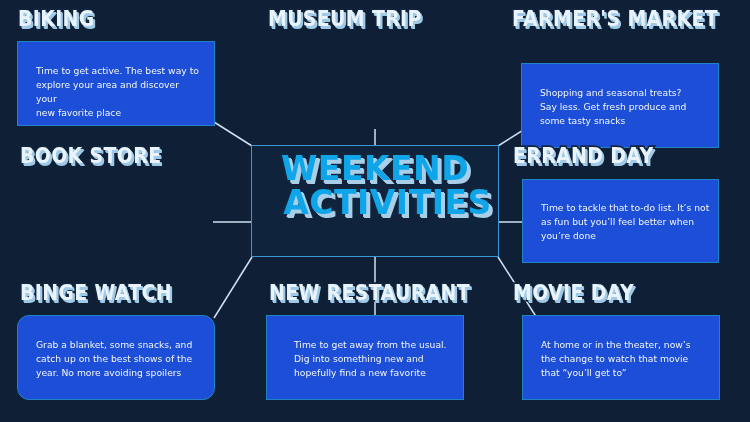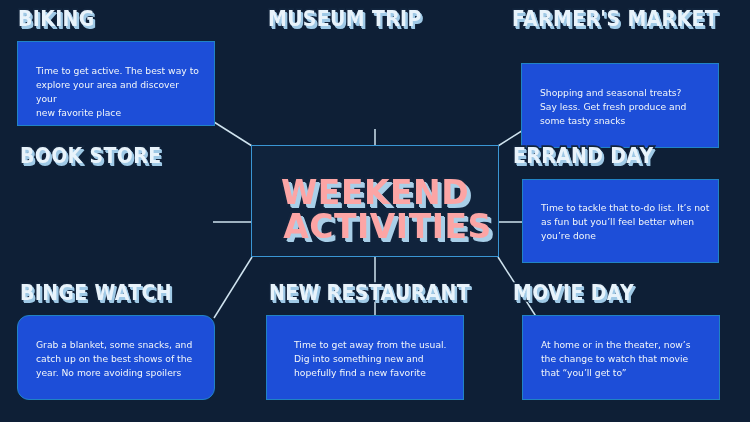--- a/index.html
+++ b/index.html
@@ -78,29 +78,29 @@
     top: 145px;
     width: 248px;
     height: 112px;
     box-sizing: border-box;
     border: 1.8px solid #3a96d4;
     background: #10233c;
   }
   #center-title {
     position: absolute;
     left: 251px;
-    top: 176px;
+    top: 152px;
     width: 248px;
     text-align: center;
     font-family: "DejaVu Sans", sans-serif;
     font-weight: bold;
     font-size: 33px;
     line-height: 1.03;
     letter-spacing: 0.5px;
-    color: #fca5a5;
+    color: #0ea5e9;
     -webkit-text-stroke: 4.6px #13253d;
     paint-order: stroke fill;
     text-shadow:
       3px 3px 0 #a9cfe8,
       4px 4px 0 #a9cfe8;
   }
   #center-title .l2 { display: block; margin-left: 25px; }
 </style>
 </head>
 <body>

